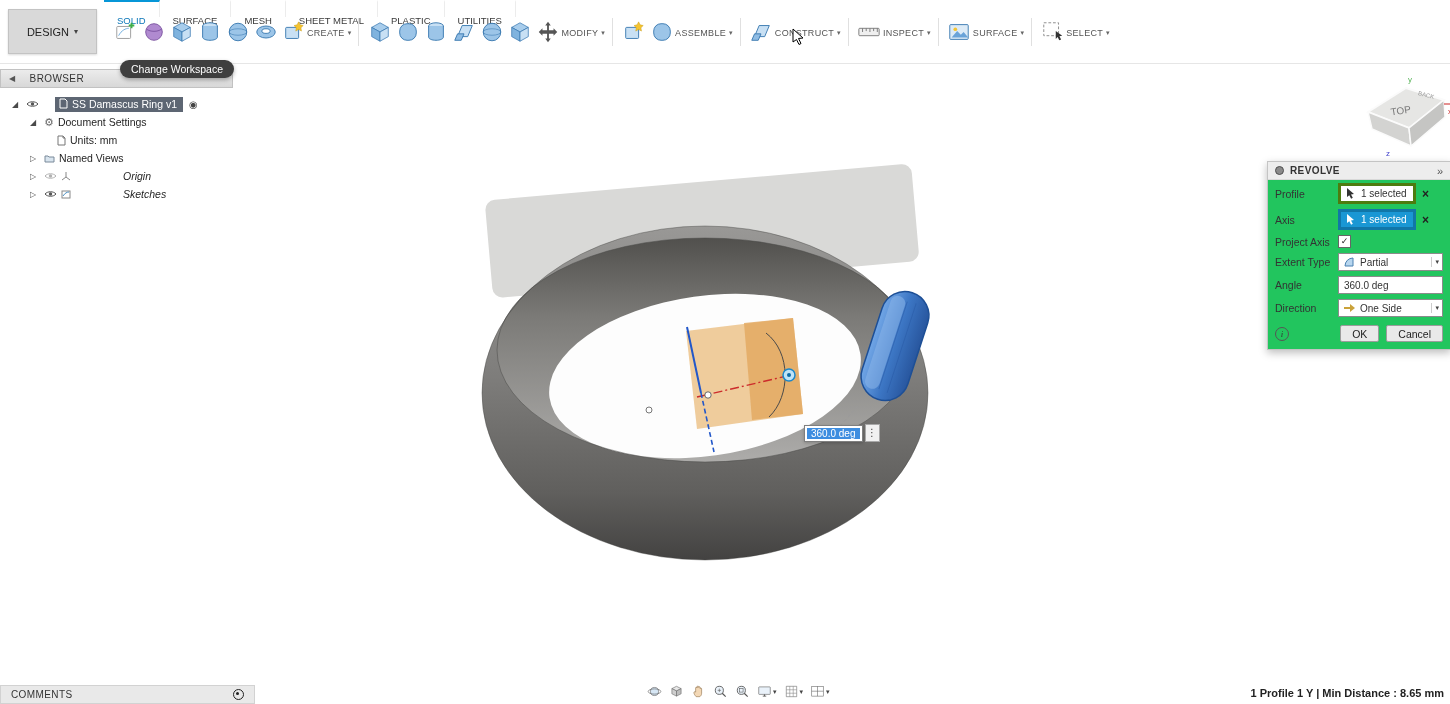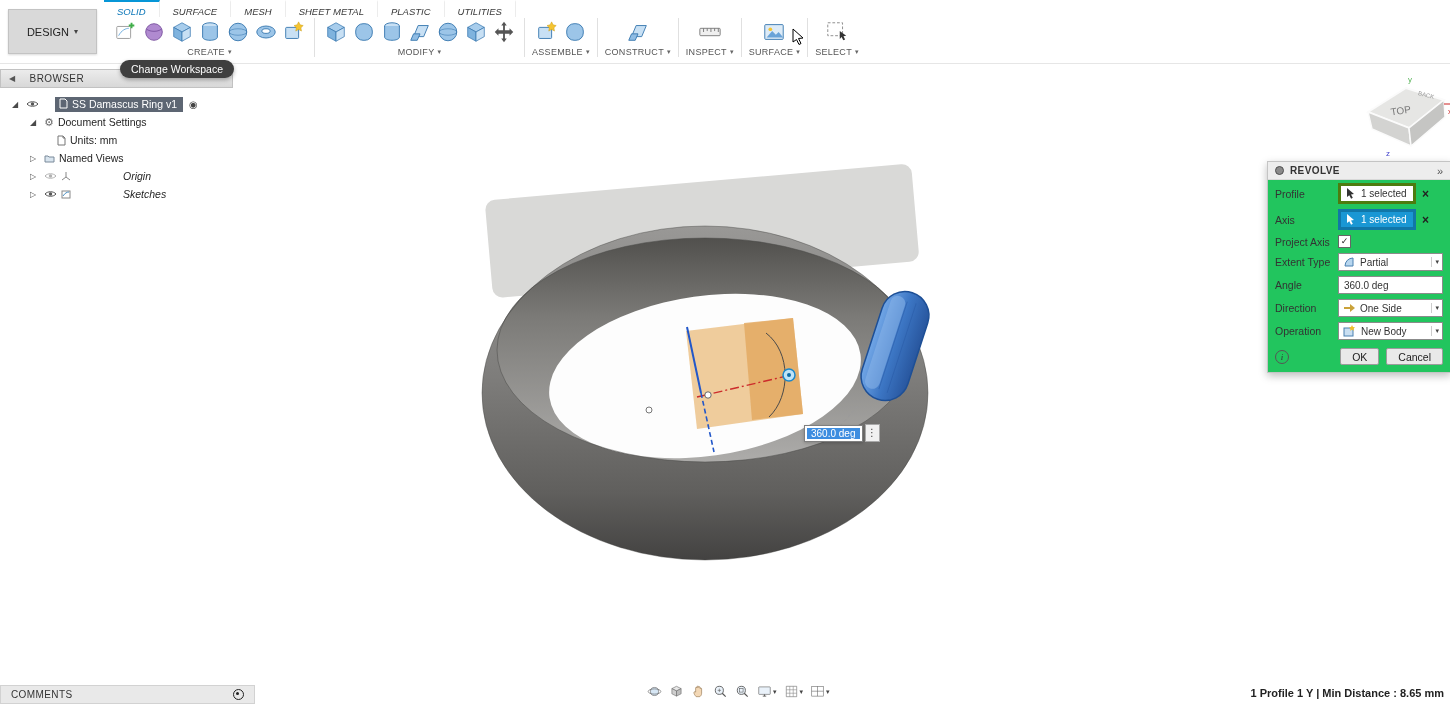--- a/index.html
+++ b/index.html
@@ -7,24 +7,24 @@
        font-family:"Liberation Sans","DejaVu Sans",sans-serif;color:#222;-webkit-font-smoothing:antialiased;}
 
   
   .scene{position:absolute;left:0;top:0;z-index:1;}
 
   
   .header{position:absolute;left:0;top:0;width:100%;height:63px;background:#fff;border-bottom:1px solid #e6e6e6;z-index:5;}
   .design-btn{position:absolute;left:8px;top:9px;width:87px;height:43px;background:#d9d9d9;border:1px solid #c3c3c3;
       display:flex;align-items:center;justify-content:center;gap:5px;font-size:11px;color:#222;box-shadow:0 1px 2px rgba(0,0,0,.15);}
   .tabs{position:absolute;left:104px;top:0;height:17px;display:flex;}
-  .tab{padding:2px 13px 0 13px;font-size:9.5px;line-height:15px;color:#3a3a3a;border-top:2px solid transparent;border-right:1px solid #ececec;cursor:default;font-style:italic;}
+  .tab{padding:11px 13px 0 13px;font-size:9.5px;line-height:15px;color:#3a3a3a;border-top:2px solid transparent;border-right:1px solid #ececec;cursor:default;}
   .tab.active{border-top:2px solid #0696d7;color:#0b76b8;}
   .tb-groups{position:absolute;left:105px;top:18px;display:flex;align-items:flex-start;}
-  .tb-group{display:flex;flex-direction:column;align-items:center;padding:0 7px;border-right:1px solid #e0e0e0;}
+  .tb-group{display:flex;flex-direction:row;align-items:center;padding:0 7px;border-right:1px solid #e0e0e0;}
   .tb-group:last-child{border-right:none;}
   .tb-icons{display:flex;gap:1px;}
   .tb-icon{width:27px;height:28px;display:flex;align-items:center;justify-content:center;}
   .tb-icon svg{width:24px;height:24px;}
   .tb-label{font-size:9px;color:#555;margin-top:1px;letter-spacing:.3px;display:flex;align-items:center;gap:3px;}
   .tb-label .caret{font-size:7px;color:#666;}
   .caret{font-size:8px;color:#444;}
 
   
   .tooltip{position:absolute;left:120px;top:60px;background:#3f3f3f;color:#fff;font-size:10.5px;padding:3px 11px;
@@ -497,31 +497,20 @@
       <div class="select">
         <svg width="12" height="12" viewBox="0 0 12 12">
             <path d="M1 6 h6" stroke="#caa23a" stroke-width="2"></path>
             <path d="M7 2 l5 4 -5 4 z" fill="#caa23a"></path>
           </svg>
         <span>One Side</span>
         <span class="sel-caret">▾</span>
       </div>
     </div>
 
-    <div class="dlg-row">
-      <span class="dlg-label">Operation</span>
-      <div class="select">
-        <svg width="13" height="12" viewBox="0 0 13 12">
-            <rect x="1" y="3" width="9" height="8" fill="#c9dff2" stroke="#4a80b0"></rect>
-            <path d="M9 0l1 2 2 .3-1.5 1.4.4 2L9 4.7 7.1 5.7l.4-2L6 2.3 8 2z" fill="#f2bf2a"></path>
-          </svg>
-        <span>New Body</span>
-        <span class="sel-caret">▾</span>
-      </div>
-    </div>
 
     <div class="dlg-footer">
       <span class="info">i</span>
       <span class="spacer"></span>
       <button class="btn">OK</button>
       <button class="btn">Cancel</button>
     </div>
   </div>
 
   <div class="angle-float">

